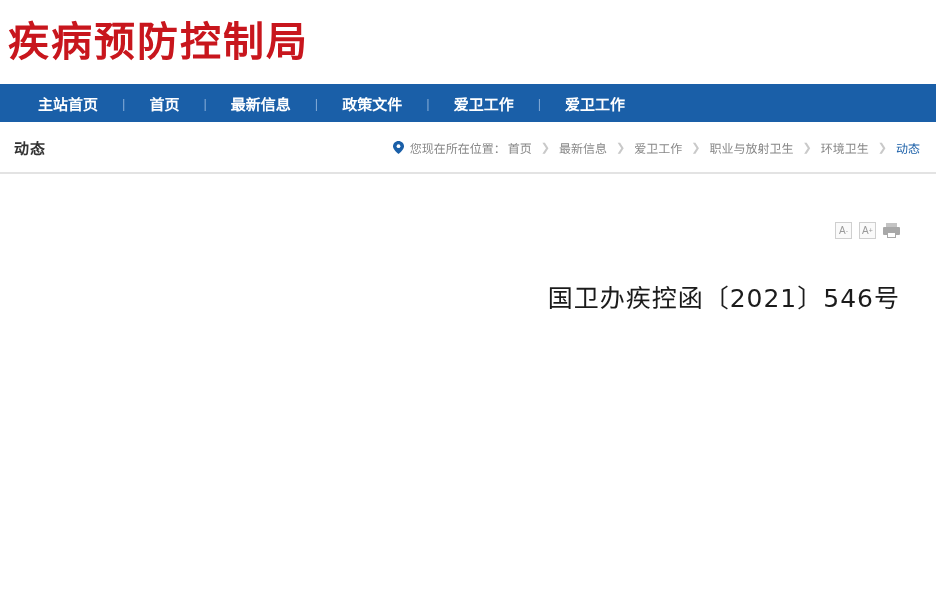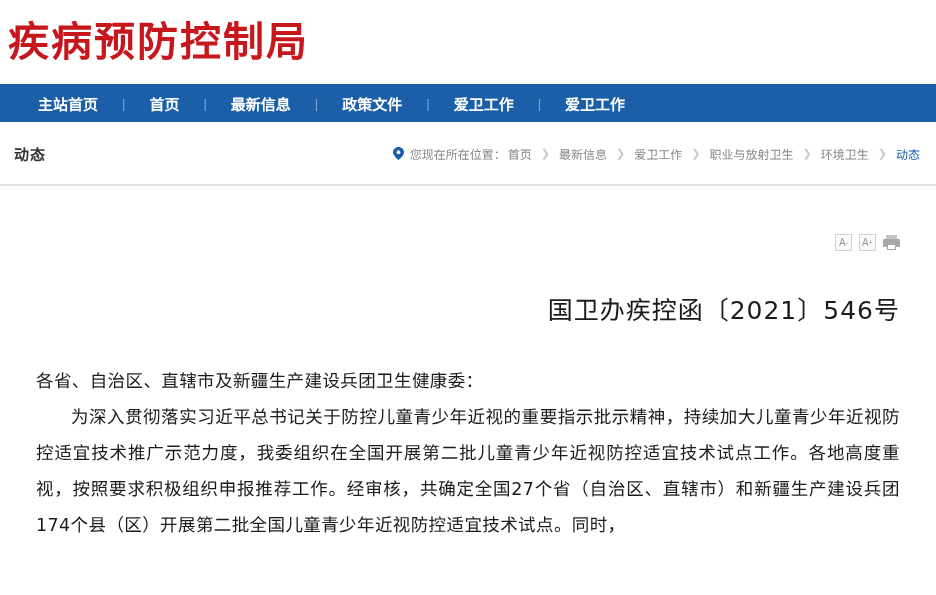--- a/index.html
+++ b/index.html
@@ -52,21 +52,21 @@
   }
   .nav-sep {
     color: #7fa8d4;
     font-size: 13px;
     padding: 0 4px;
     user-select: none;
   }
 
   
   .crumbbar {
-    height: 64px;
+    height: 52px;
     border-bottom: 2px solid #e3e3e3;
     display: flex;
     align-items: center;
     padding: 0 14px 0 14px;
     position: relative;
   }
   .crumb-title {
     font-size: 15px;
     font-weight: bold;
     color: #333333;
@@ -256,19 +256,15 @@
         <div class="printer">
           <span class="top"></span>
           <span class="body"></span>
           <span class="paper"></span>
         </div>
       </div>
     </div>
 
     <div class="doc-number">国卫办疾控函〔2021〕546号</div>
 
-    <div class="body-text">
-      <p>各省、自治区、直辖市及新疆生产建设兵团卫生健康委：</p>
-      <p class="indent">为深入贯彻落实习近平总书记关于防控儿童青少年近视的重要指示批示精神，持续加大儿童青少年近视防控适宜技术推广示范力度，我委组织在全国开展第二批儿童青少年近视防控适宜技术试点工作。各地高度重视，按照要求积极组织申报推荐工作。经审核，共确定全国27个省（自治区、直辖市）和新疆生产建设兵团174个县（区）开展第二批全国儿童青少年近视防控适宜技术试点。同时，</p>
-    </div>
 
   </div>
 </div>
 
 </body></html>

